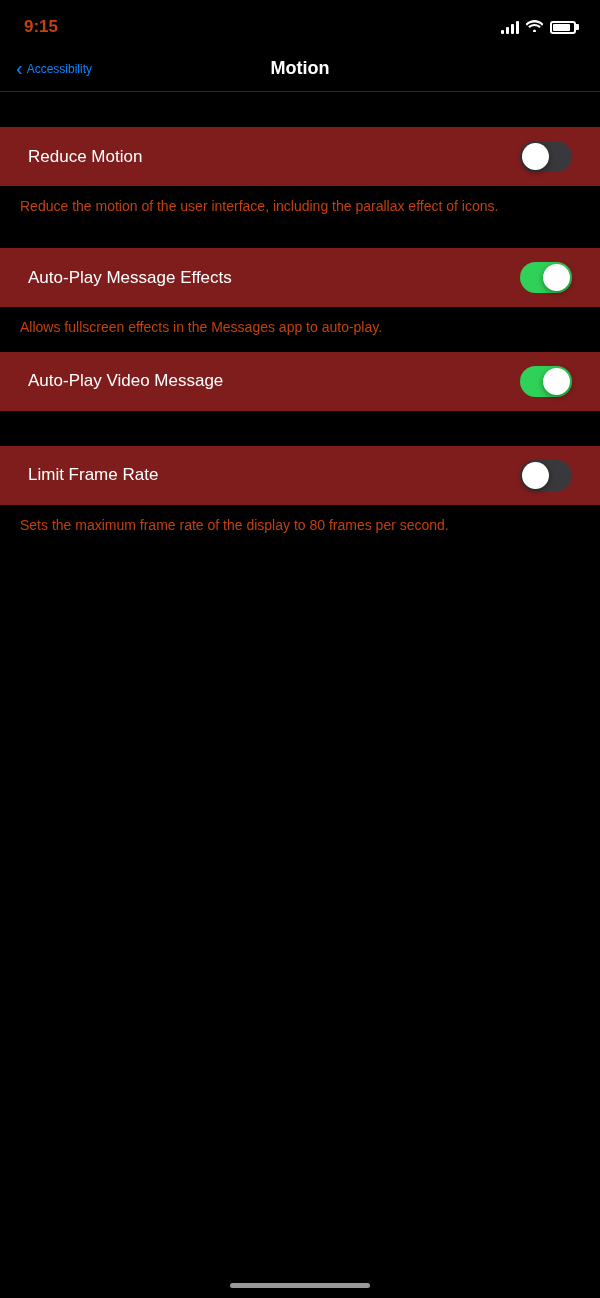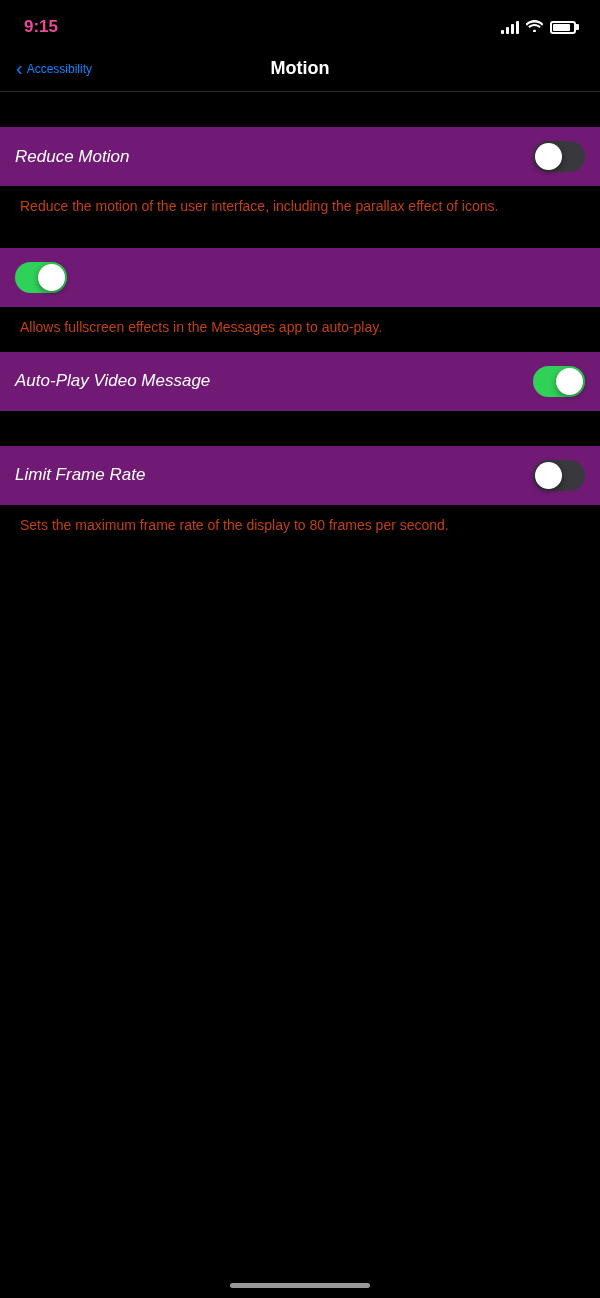--- a/index.html
+++ b/index.html
@@ -22,21 +22,21 @@
       display: flex;
       justify-content: space-between;
       align-items: center;
       padding: 14px 24px 10px 24px;
       height: 50px;
     }
 
     .status-time {
       font-size: 17px;
       font-weight: 600;
-      color: #ec4899;
+      color: #c2410c;
     }
 
     .status-icons {
       display: flex;
       align-items: center;
       gap: 7px;
     }
 
     .signal-bars {
       display: flex;
@@ -147,25 +147,24 @@
 
     
     .settings-group {
       background-color: #1c1c1e;
     }
 
     .settings-row {
       display: flex;
       align-items: center;
       justify-content: space-between;
-      padding: 14px 15px;
-      background-color: #701a75;
+      padding: 14px 28px;
+      background-color: #7f1d1d;
       border-bottom: 0.5px solid #3a3a3c;
       min-height: 52px;
-      font-style: italic;
     }
 
     .settings-row:last-child {
       border-bottom: none;
     }
 
     .row-label {
       font-size: 17px;
       color: #ffffff;
       font-weight: 400;
@@ -281,20 +280,21 @@
       <div class="toggle-thumb off"></div>
     </div>
   </div>
 </div>
 <div class="description-text">Reduce the motion of the user interface, including the parallax effect of icons.</div>
 
 <div class="section-spacer-small"></div>
 
 <div class="settings-group">
   <div class="settings-row">
+    <span class="row-label">Auto-Play Message Effects</span>
     <div class="toggle">
       <div class="toggle-track on"></div>
       <div class="toggle-thumb on"></div>
     </div>
   </div>
 </div>
 <div class="description-text">Allows fullscreen effects in the Messages app to auto-play.</div>
 
 <div class="settings-group">
   <div class="settings-row">

